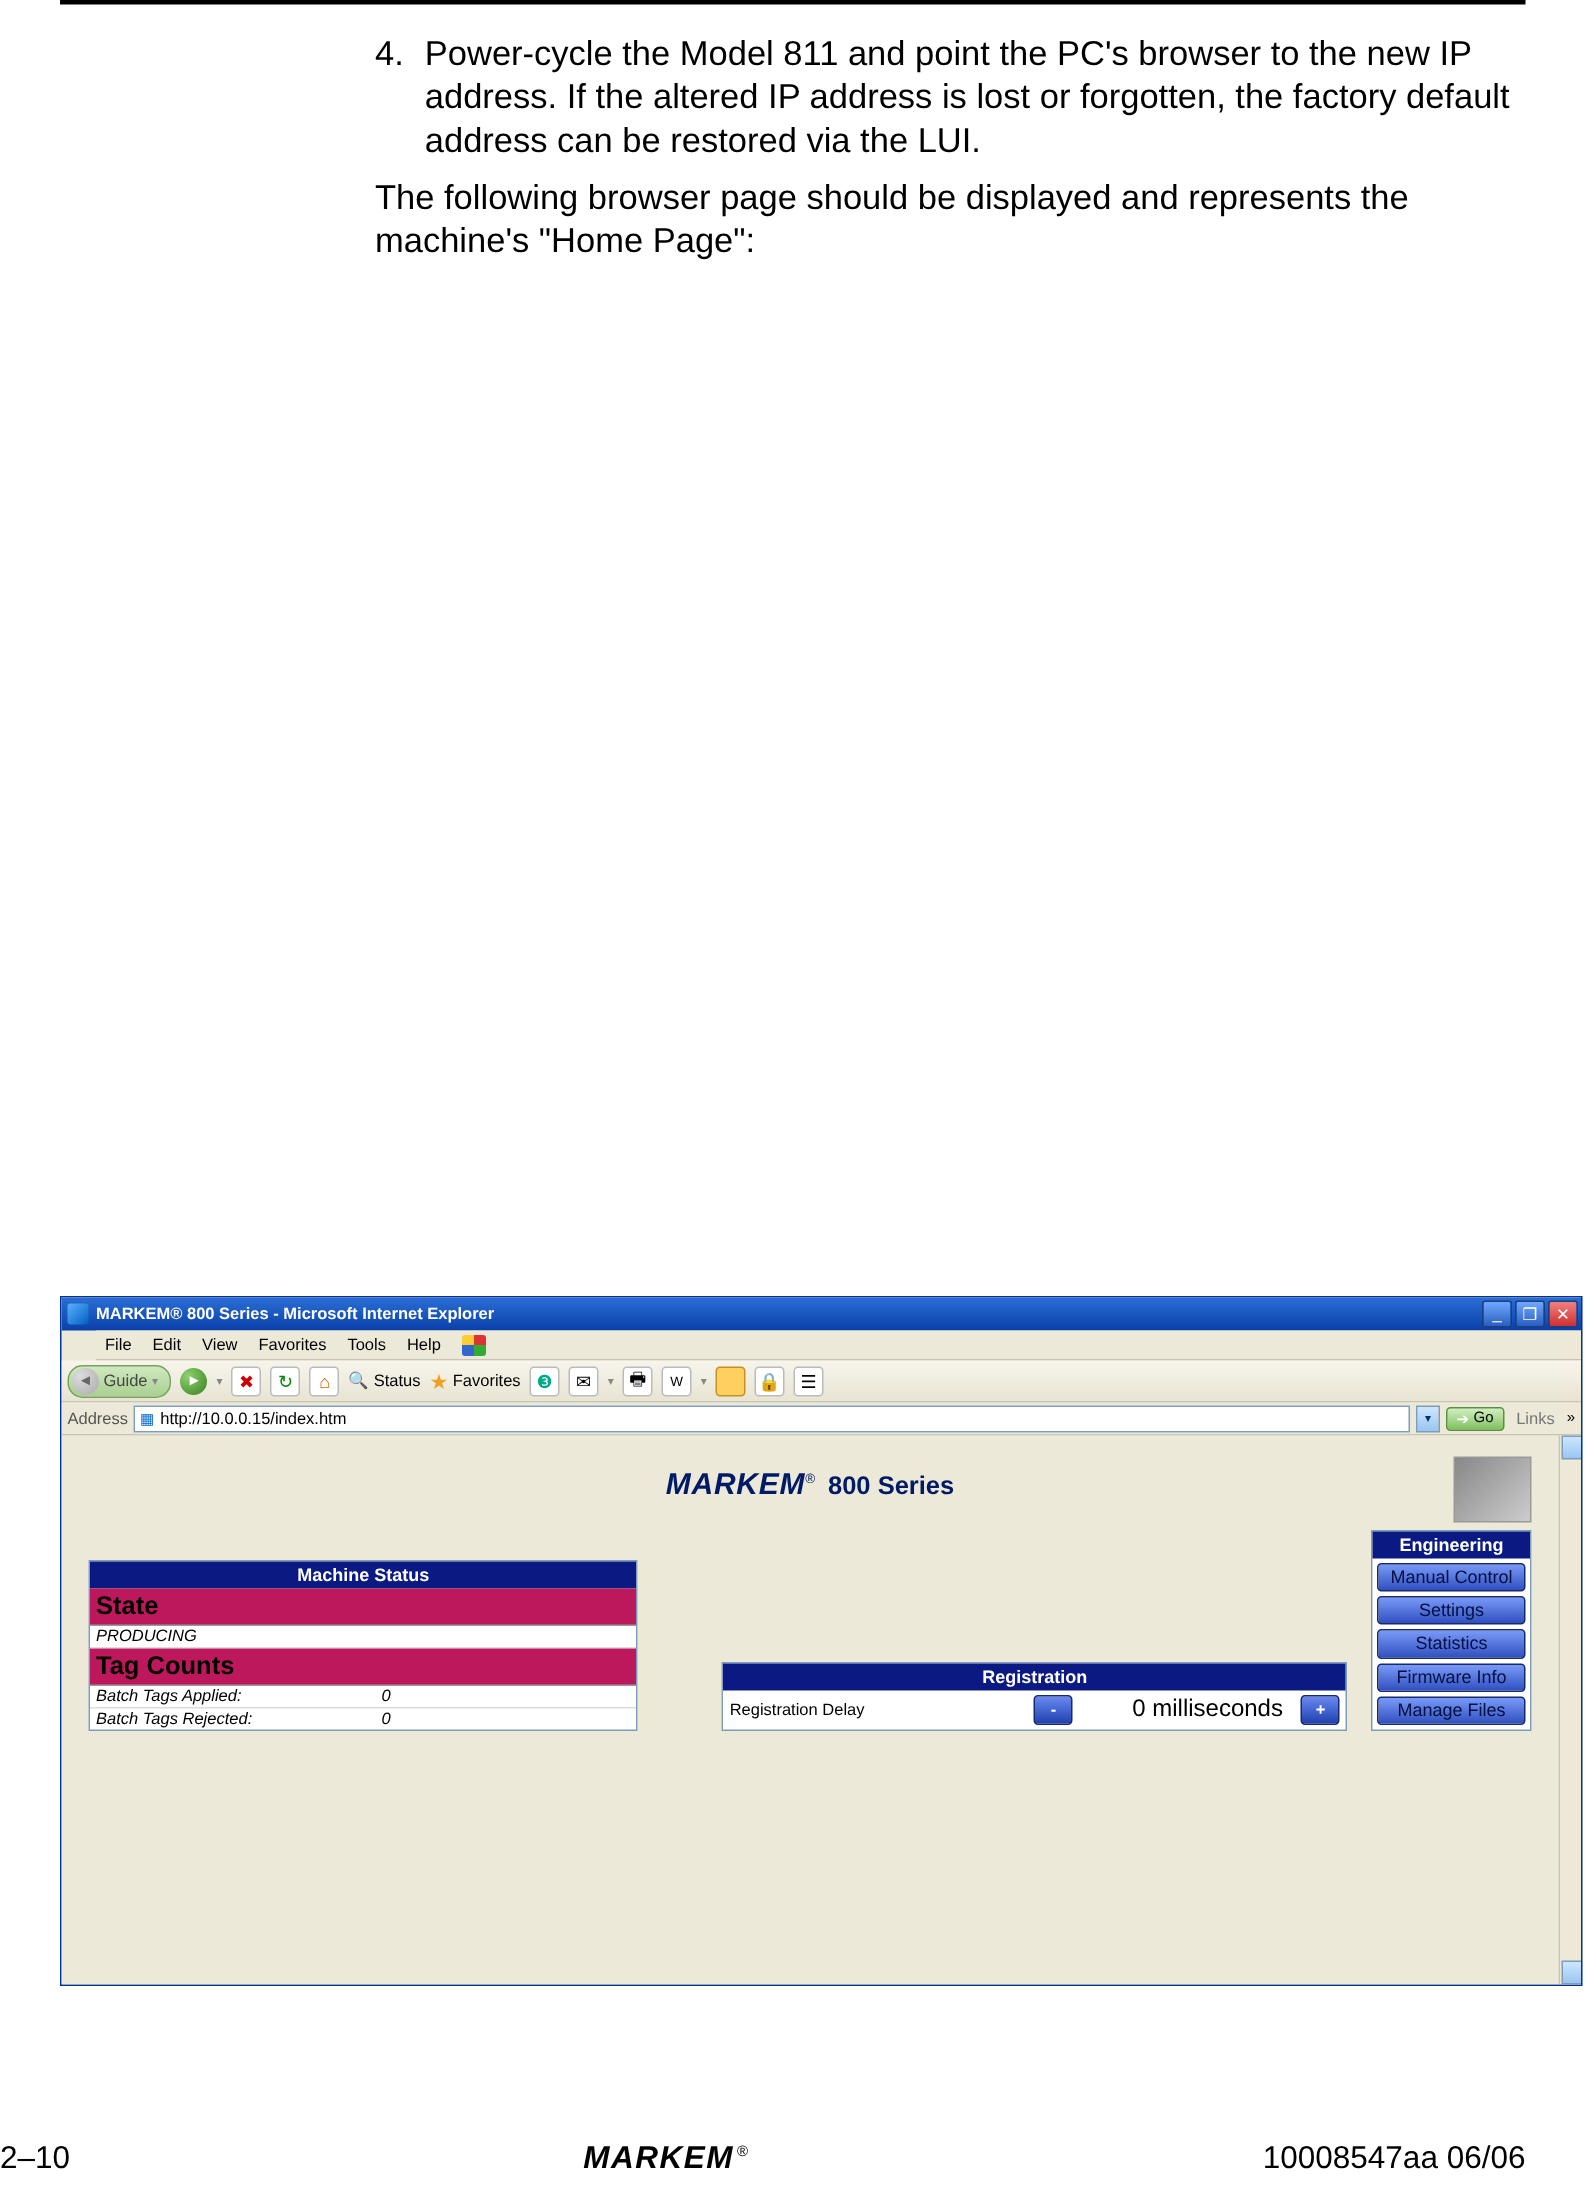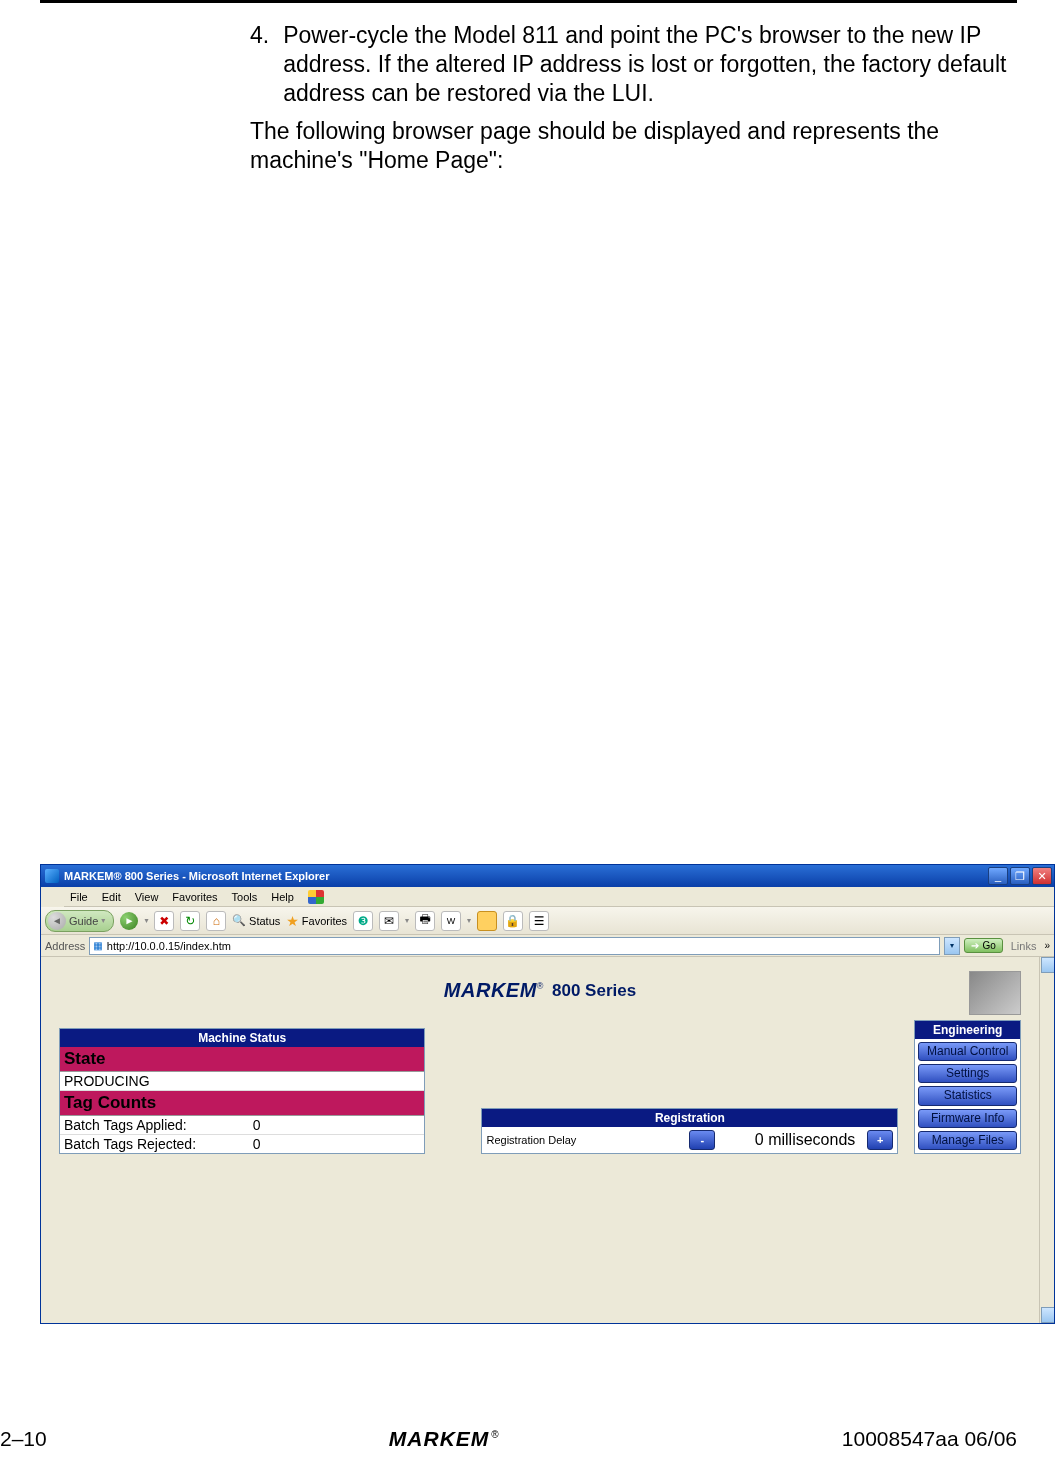--- a/index.html
+++ b/index.html
@@ -237,22 +237,23 @@
   .sub-hdr {
     background: #be185d;
     font-weight: bold;
     padding: 2px 4px;
     font-size: 17px;
     border-bottom: 1px solid #999;
   }
   .row {
     display: flex; justify-content: space-between;
     padding: 1px 4px;
-    font-size: 14px;
+    font-size: 11px;
     border-bottom: 1px solid #ddd;
+    font-style: italic;
   }
   .row:last-child{ border-bottom:none; }
   .panel-status { width: 378px; }
   .panel-reg { width: 430px; margin-left: 40px; }
   .reg-row {
     display: flex; align-items: center; gap: 6px;
     padding: 3px 4px;
   }
   .reg-lbl { flex: 1; font-size: 11px; }
   .pm-btn {

